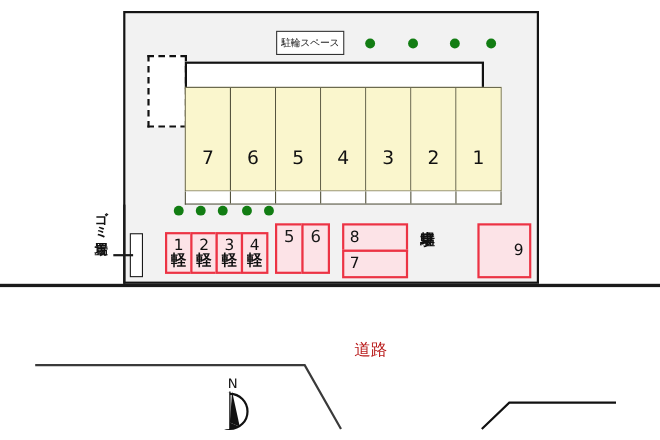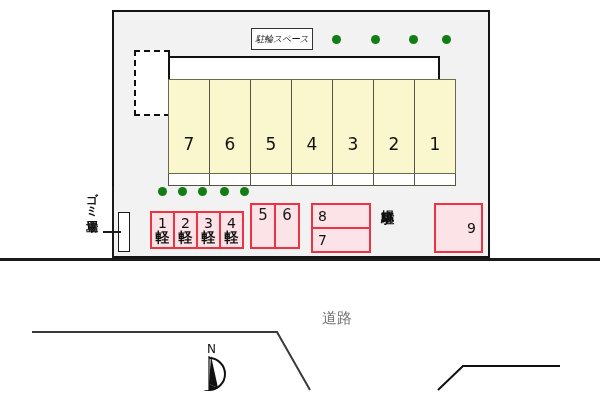--- a/index.html
+++ b/index.html
@@ -45,21 +45,20 @@
     width: 62px; height: 22px;
     background: #ffffff;
     border: 1px solid #333333;
     box-sizing: border-box;
     display: flex;
     align-items: center;
     justify-content: center;
     font-size: 9px;
     letter-spacing: -0.3px;
     white-space: nowrap;
-    font-style: italic;
   }
   
   .dot {
     position: absolute;
     width: 9px; height: 9px;
     border-radius: 50%;
     background: #127d13;
   }
   
   .corridor {
@@ -220,21 +219,21 @@
     left: 112px; top: 186px;
     width: 2px; height: 72px;
     background: #1a1a1a;
   }
 
   
   .road-label {
     position: absolute;
     left: 322px; top: 309px;
     font-size: 15px;
-    color: #737373;
+    color: #b91c1c;
   }
 
   
   .compass {
     position: absolute;
     left: 186px; top: 340px;
     width: 48px; height: 56px;
   }
   .site-bottom-line {
     position: absolute;

